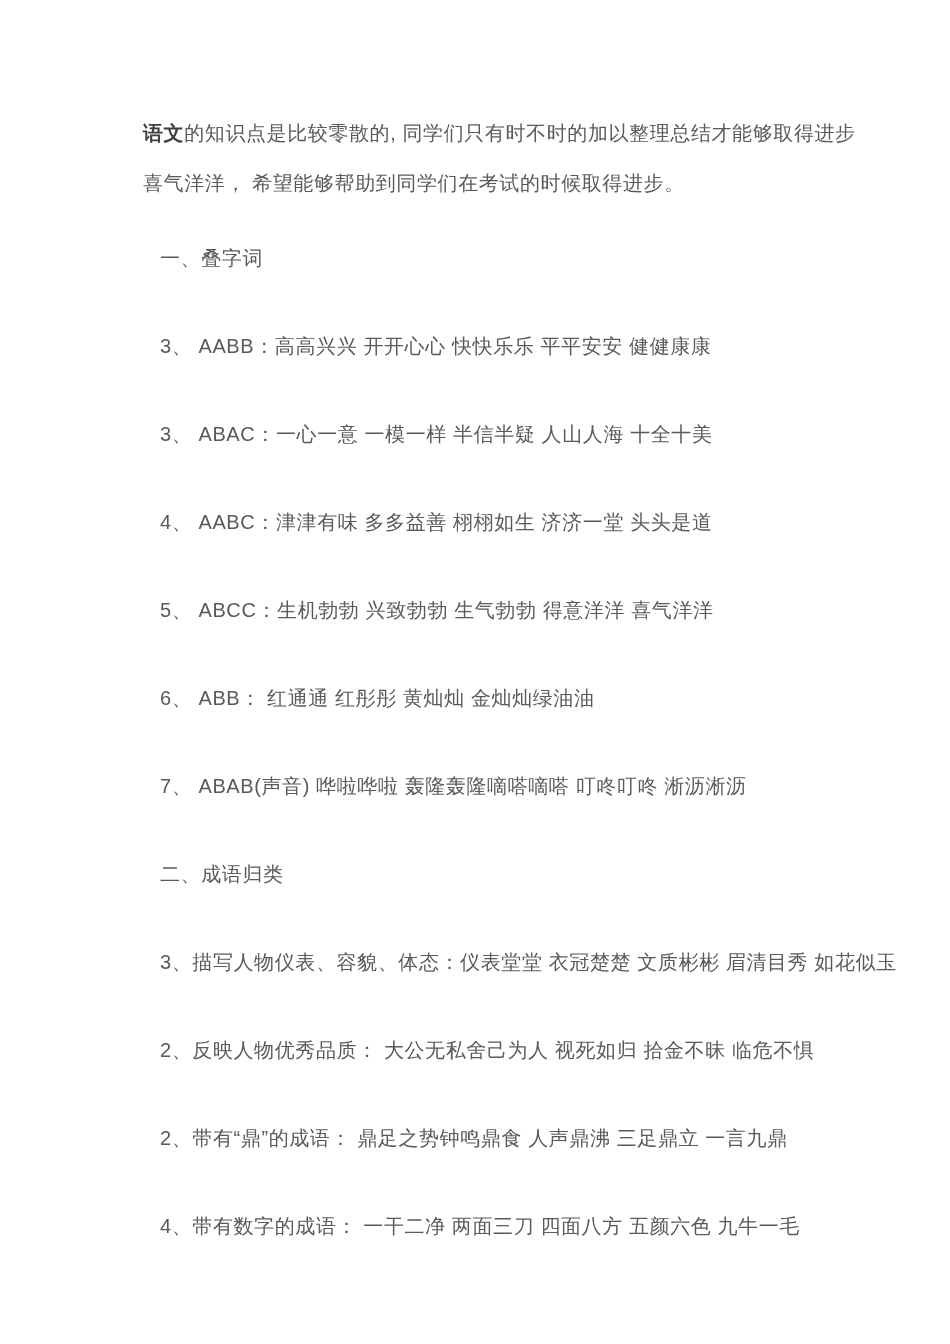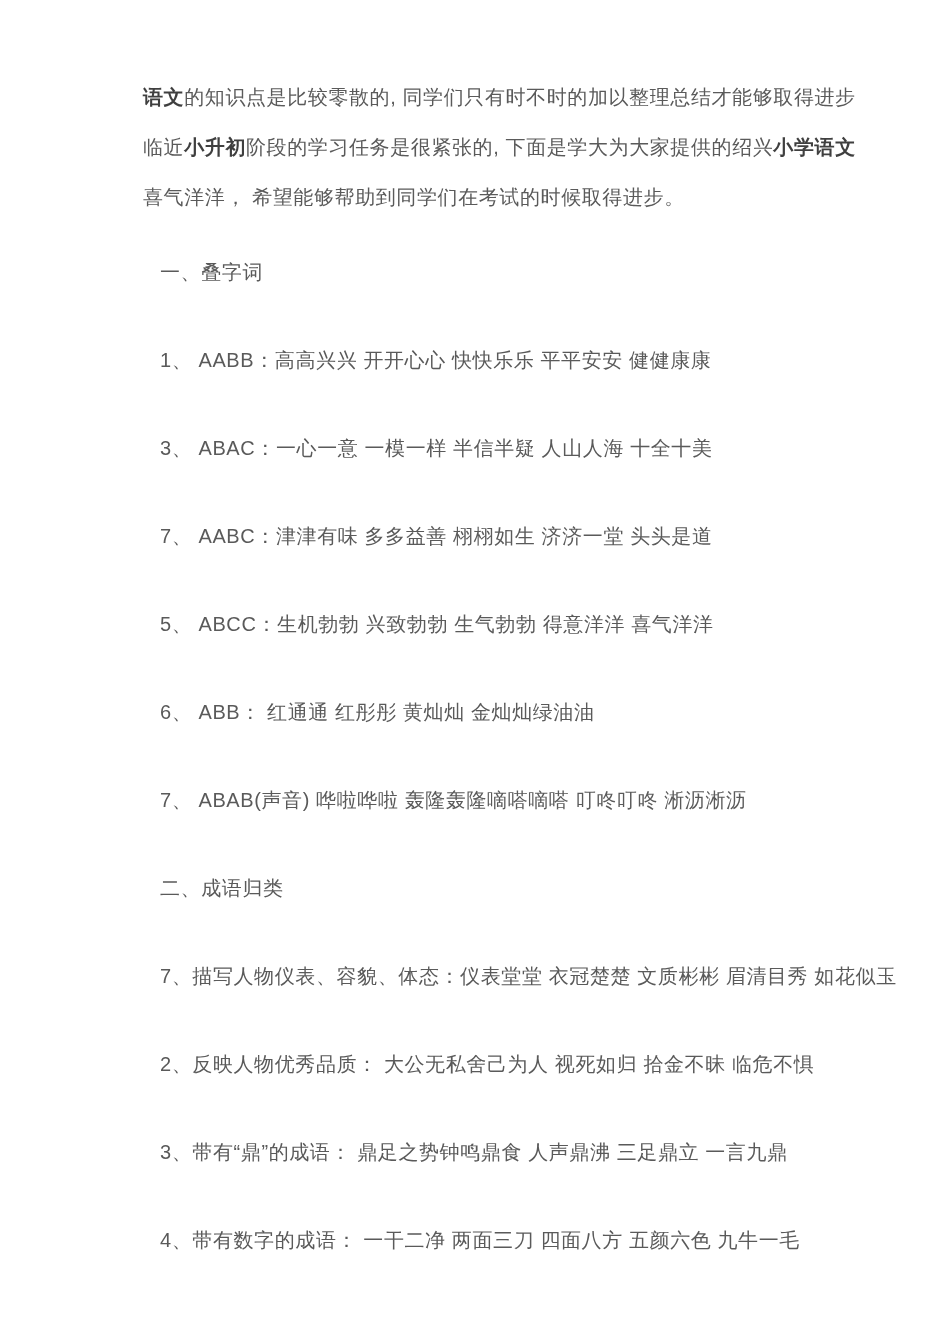--- a/index.html
+++ b/index.html
@@ -6,21 +6,21 @@
   .page {
     position: relative;
     width: 950px;
     height: 1344px;
     background: #ffffff;
     overflow: hidden;
     font-family: "Liberation Sans", "DejaVu Sans", sans-serif;
     color: #5a5a5a;
   }
   .content {
-    padding: 72px 118px 0 143px;
+    padding: 108px 118px 0 143px;
   }
   .intro-line {
     margin: 0;
     font-size: 20px;
     line-height: 50px;
     letter-spacing: 0.6px;
     white-space: nowrap;
   }
   .b {
     font-weight: bold;
@@ -39,34 +39,33 @@
   }
 </style>
 </head>
 <body>
 
 <div class="page">
   <div class="content">
 
     <p class="intro-line"><span class="b">语文</span><span>的知识点是比较零散的, 同学们只有时不时的加以整理总结才能够取得进步</span></p>
 
-    <p class="intro-line"><span>临近</span><span class="b">小升初</span><span>阶段的学习任务是很紧张的, 下面是学大为大家提供的绍兴</span><span class="b">小学语文</span></p>
 
     <p class="intro-line"><span>喜气洋洋， 希望能够帮助到同学们在考试的时候取得进步。</span></p>
 
     <h2 class="block first-block">一、叠字词</h2>
 
-    <p class="block">1、 AABB：高高兴兴 开开心心 快快乐乐 平平安安 健健康康</p>
+    <p class="block">3、 AABB：高高兴兴 开开心心 快快乐乐 平平安安 健健康康</p>
     <p class="block">3、 ABAC：一心一意 一模一样 半信半疑 人山人海 十全十美</p>
-    <p class="block">7、 AABC：津津有味 多多益善 栩栩如生 济济一堂 头头是道</p>
+    <p class="block">4、 AABC：津津有味 多多益善 栩栩如生 济济一堂 头头是道</p>
     <p class="block">5、 ABCC：生机勃勃 兴致勃勃 生气勃勃 得意洋洋 喜气洋洋</p>
     <p class="block">6、 ABB： 红通通 红彤彤 黄灿灿 金灿灿绿油油</p>
     <p class="block">7、 ABAB(声音) 哗啦哗啦 轰隆轰隆嘀嗒嘀嗒 叮咚叮咚 淅沥淅沥</p>
 
     <h2 class="block">二、成语归类</h2>
 
-    <p class="block">7、描写人物仪表、容貌、体态：仪表堂堂 衣冠楚楚 文质彬彬 眉清目秀 如花似玉</p>
+    <p class="block">3、描写人物仪表、容貌、体态：仪表堂堂 衣冠楚楚 文质彬彬 眉清目秀 如花似玉</p>
     <p class="block">2、反映人物优秀品质： 大公无私舍己为人 视死如归 拾金不昧 临危不惧</p>
-    <p class="block">3、带有“鼎”的成语： 鼎足之势钟鸣鼎食 人声鼎沸 三足鼎立 一言九鼎</p>
+    <p class="block">2、带有“鼎”的成语： 鼎足之势钟鸣鼎食 人声鼎沸 三足鼎立 一言九鼎</p>
     <p class="block">4、带有数字的成语： 一干二净 两面三刀 四面八方 五颜六色 九牛一毛</p>
 
   </div>
 </div>
 
 </body></html>

